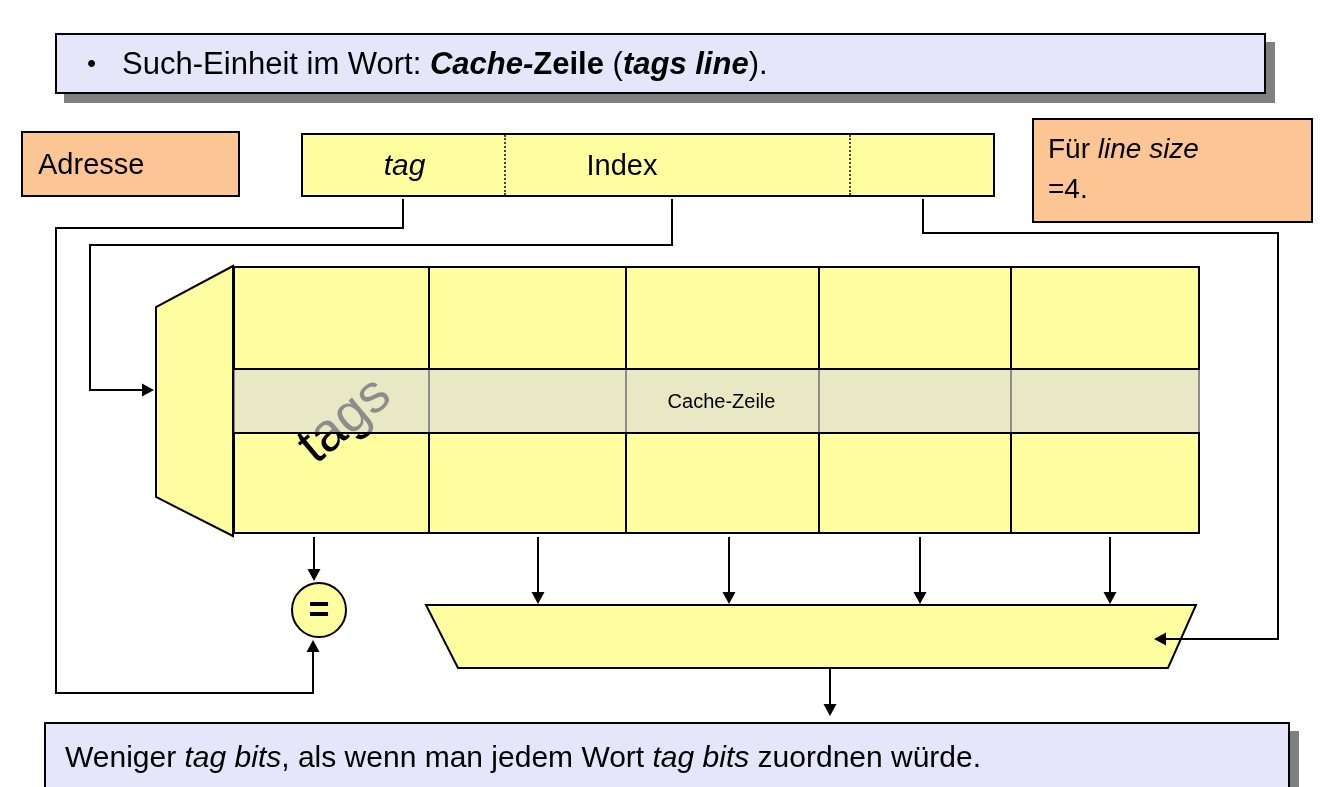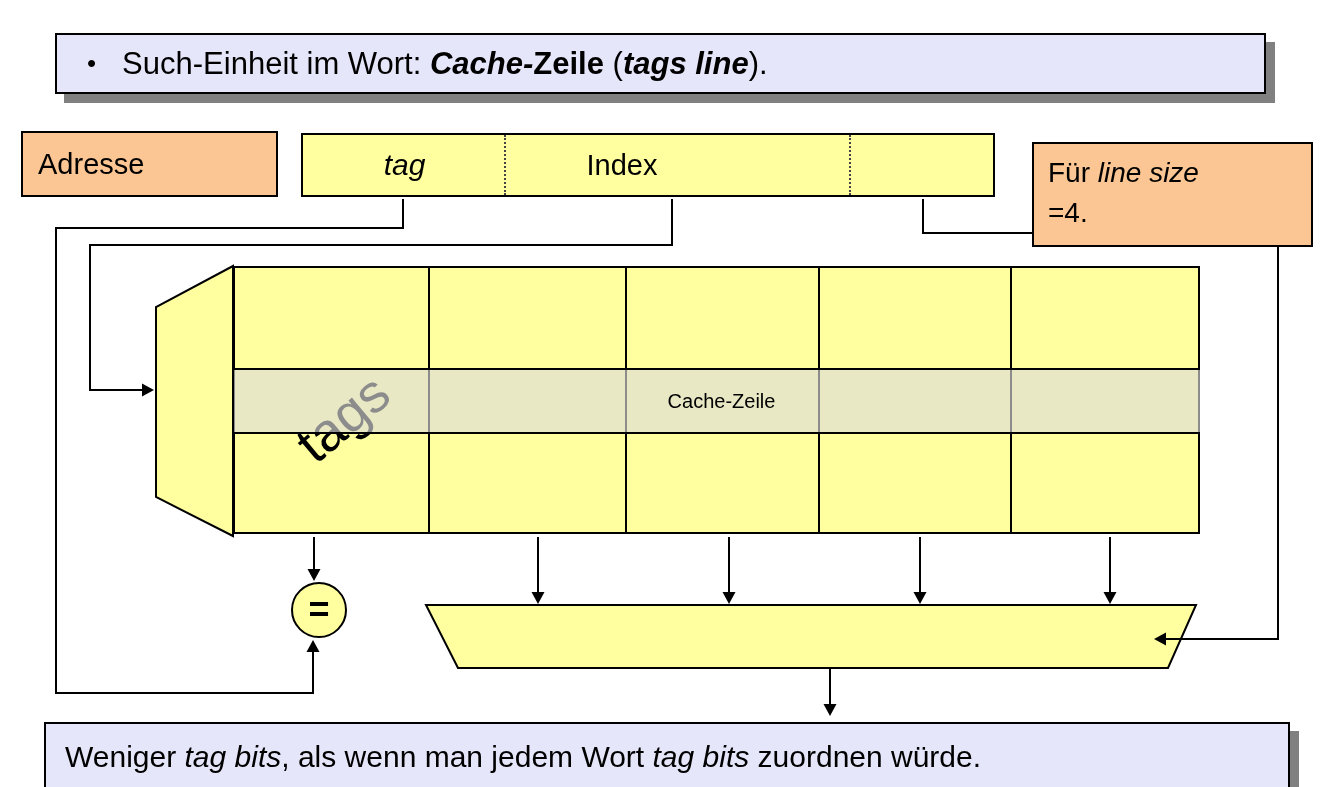--- a/index.html
+++ b/index.html
@@ -29,24 +29,24 @@
 
   .b  { font-weight:bold; }
   .i  { font-style:italic; }
   .bi { font-weight:bold; font-style:italic;margin-top:8px; }
 
   
   .orange {
     background: var(--orange);
     border: 2px solid #000;
   }
-  .adresse-box { left:21px; top:131px; width:257px; height:66px; font-size:29px;
+  .adresse-box { left:21px; top:131px; width:219px; height:66px; font-size:29px;
                  display:flex; align-items:center; padding-left:15px; }
   .linesize-box { left:1032px; top:118px; width:281px; height:105px; font-size:28px;
-                  padding:9px 0 0 14px; line-height:40px;margin-top:24px; }
+                  padding:9px 0 0 14px; line-height:40px; }
 
   
   .register { left:301px; top:133px; width:694px; height:64px;
               background: var(--yellow); border:2px solid #000; }
   .reg-divider { position:absolute; top:0; bottom:0; width:0; border-left:2px dotted #444; }
   .reg-field { position:absolute; top:0; height:100%; display:flex;
                align-items:center; justify-content:center; }
   .tag-field   { left:0;     width:203px; font-size:30px; font-style:italic; }
   .index-field { left:203px; width:232px; font-size:29px; }
 

